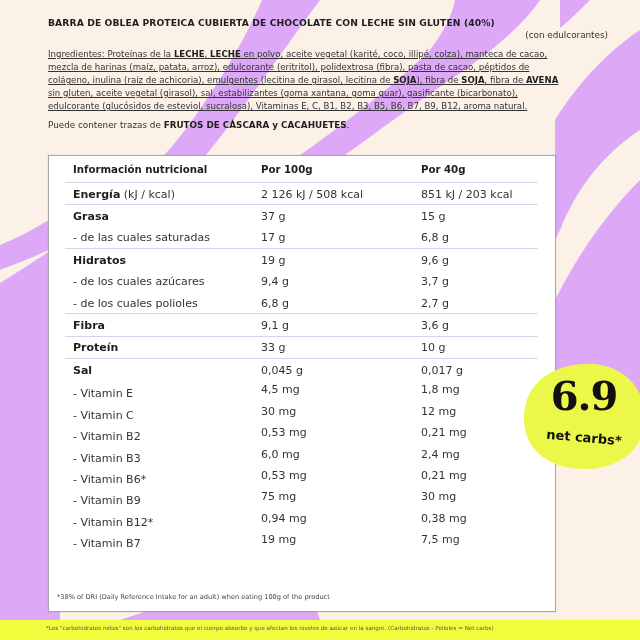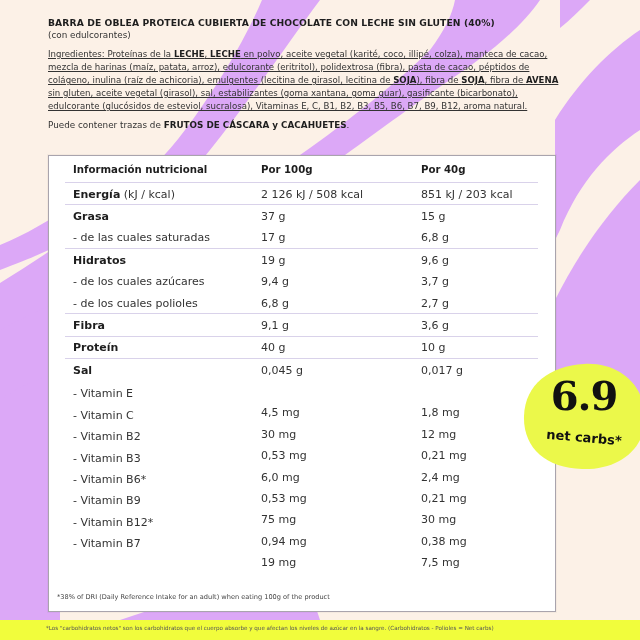--- a/index.html
+++ b/index.html
@@ -1,35 +1,35 @@
 <!DOCTYPE html>
 <html><head>
 <meta charset="utf-8">
 <style>
   html, body { margin:0; padding:0; }
   body { width:640px; height:640px; position:relative; overflow:hidden; background:#fcf1e7; font-family:"DejaVu Sans", sans-serif; color:#2a2a2a; }
   .bg { position:absolute; left:0; top:0; width:640px; height:640px; }
   .header { position:absolute; left:48px; top:16px; width:560px; }
   .title { font-size:9.2px; font-weight:bold; letter-spacing:0.1px; color:#1e1e1e; line-height:13px; white-space:nowrap; }
-  .subtitle { font-size:8.8px; color:#333; line-height:13px; }
+  .subtitle { font-size:8.8px; color:#333; line-height:13px;text-align:right; }
   .ingredients { margin-top:6px; font-size:8.6px; line-height:13px; color:#333; width:520px;text-decoration:underline; }
   .ingredients b { color:#1e1e1e; }
   .allergens { margin-top:6px; font-size:8.8px; line-height:13px; color:#333; }
   .allergens b { color:#1e1e1e;margin-top:44px; }
   .table-box { position:absolute; left:48px; top:155px; width:506px; height:455px; background:#fff; border:1px solid #a9a4ad; box-shadow:0 0 0 1px rgba(0,0,0,0.03); }
   .table { position:absolute; left:16px; top:0; width:473px; }
   .row { position:relative; height:21.4px; font-size:11px; color:#333; }
   .row.hdr { height:26px; font-size:10.2px; font-weight:bold; color:#1e1e1e; border-bottom:1px solid #d9d2ea; }
   .row.div { border-bottom:1px solid #d9d2ea; }
   .row span { position:absolute; top:50%; transform:translateY(-50%); white-space:nowrap; }
   .c1 { left:8px; } .c2 { left:196px; } .c3 { left:356px; }
   .row .bold { font-weight:bold; color:#1e1e1e; }
   .row.hdr span { font-weight:bold; }
   .row.vit span.c1 { top:60%; }
-  .row.vit span.c2, .row.vit span.c3 { top:42%;margin-top:23px; }
+  .row.vit span.c2, .row.vit span.c3 { top:42%; }
   .footnote { position:absolute; left:8px; top:437px; font-size:6.6px; color:#444; white-space:nowrap; }
   .badge { position:absolute; left:520px; top:360px; width:128px; height:112px; }
   .badge-num { position:absolute; left:0; width:128px; top:12px; text-align:center; font-family:"DejaVu Serif", serif; font-weight:bold; font-size:40px; color:#111; letter-spacing:-1px; }
   .badge-sub { position:absolute; left:0; width:128px; top:70px; text-align:center; font-weight:bold; font-size:13px; color:#111; transform:rotate(5deg); }
   .footer { position:absolute; left:0; top:620px; width:640px; height:20px; background:#f1fd3c; }
   .footer-text { position:absolute; left:46px; top:5px; font-size:5.6px; color:#555; white-space:nowrap; }
 </style>
 </head>
 <body>
 
@@ -98,21 +98,21 @@
           <span class="c2">6,8 g</span>
           <span class="c3">2,7 g</span>
         </div>
         <div class="row div">
           <span class="c1"><span class="bold" style="position: static; transform: none;">Fibra</span></span>
           <span class="c2">9,1 g</span>
           <span class="c3">3,6 g</span>
         </div>
         <div class="row div">
           <span class="c1"><span class="bold" style="position: static; transform: none;">Proteín</span></span>
-          <span class="c2">40 g</span>
+          <span class="c2">33 g</span>
           <span class="c3">10 g</span>
         </div>
         <div class="row">
           <span class="c1"><span class="bold" style="position: static; transform: none;">Sal</span></span>
           <span class="c2">0,045 g</span>
           <span class="c3">0,017 g</span>
         </div>
         <div class="row vit">
           <span class="c1"><span style="position: static; transform: none;">- Vitamin E</span></span>
           <span class="c2">4,5 mg</span>

